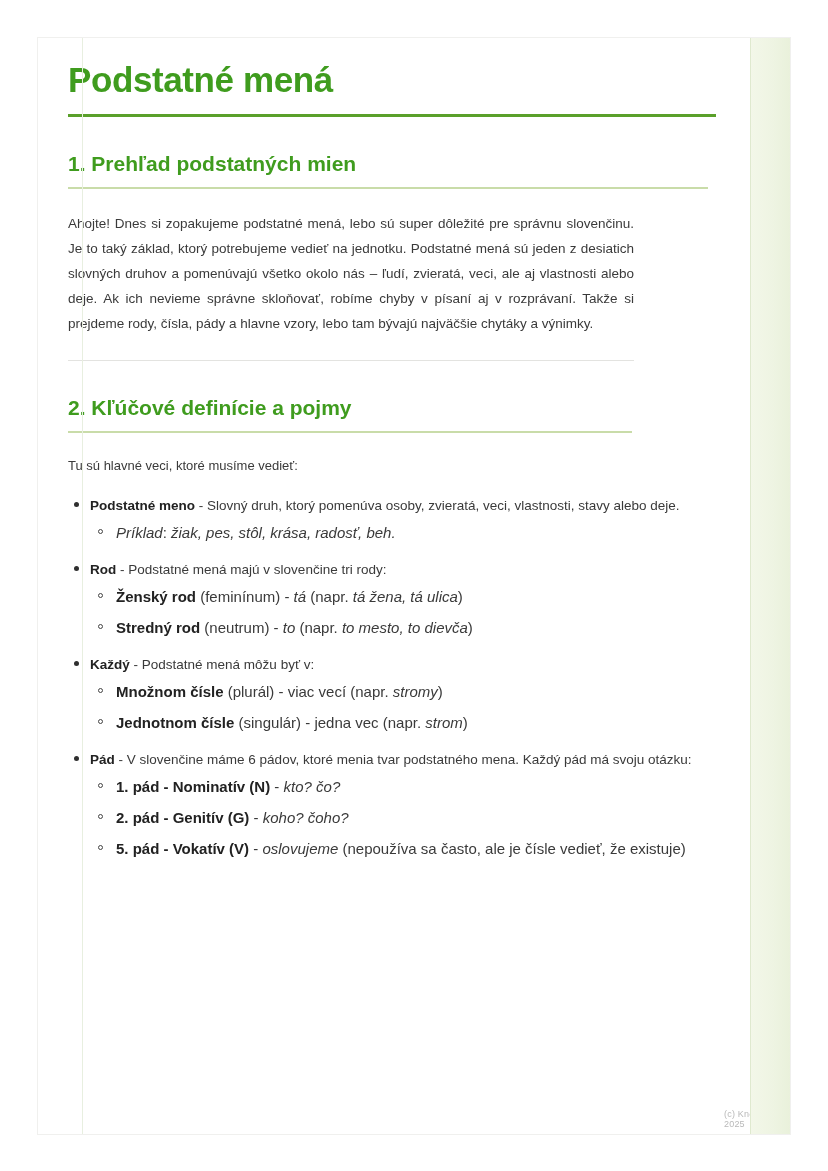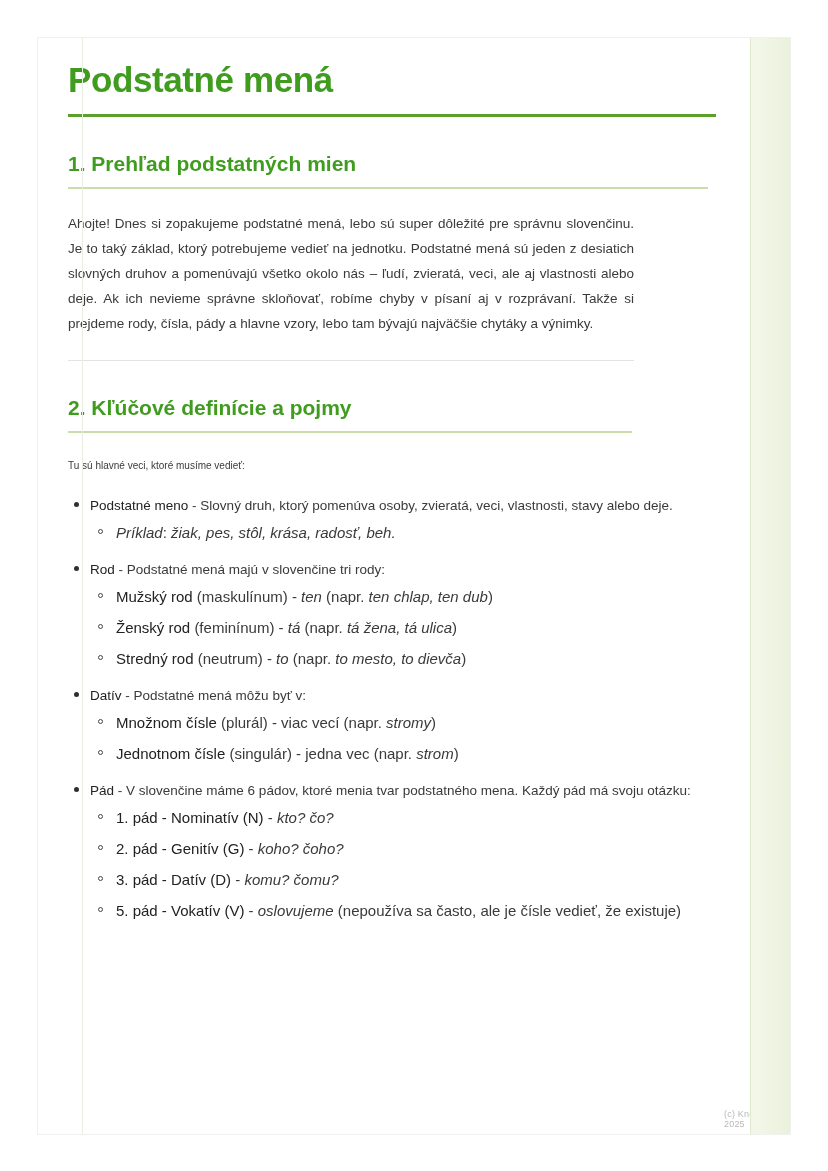--- a/index.html
+++ b/index.html
@@ -100,21 +100,21 @@
 
   p.para {
     font-size: 13.5px;
     line-height: 25px;
     color: #3a3a3a;
     margin: 0 0 18px 0;
     text-align: justify;
     width: 566px;
   }
   p.lead {
-    font-size: 10px;
+    font-size: 13px;
     line-height: 22px;
     color: #3a3a3a;
     margin: 0 0 18px 0;
   }
 
   .divider {
     height: 1px;
     background: #e3e3e0;
     width: 566px;
     margin: 24px 0 34px 0;
@@ -159,21 +159,21 @@
     position: absolute;
     left: 8px;
     top: 7px;
     width: 5px;
     height: 5px;
     border-radius: 50%;
     border: 1px solid #444444;
     box-sizing: border-box;
     background: transparent;
   }
-  b { font-weight: normal; color: #222222; }
+  b { font-weight: bold; color: #222222; }
   i { font-style: italic; }
 
   .watermark {
     position: absolute;
     left: 686px;
     top: 1071px;
     font-size: 9px;
     color: #b9b9b9;
     letter-spacing: 0.2px;
   }
@@ -215,48 +215,40 @@
         </li>
 
         <li>
           <span class="bullet"></span>
           <b>Rod</b>
           <span>-</span>
           <span>Podstatné mená majú v slovenčine tri rody:</span>
           <ul class="l2">
             <li>
               <span class="bullet-hollow"></span>
-              <b>Mužský rod</b>
-              <span>(maskulínum) -</span>
-              <i>ten</i>
-              <span>(napr.</span>
-              <i>ten chlap, ten dub</i><span>)</span>
-            </li>
-            <li>
-              <span class="bullet-hollow"></span>
               <b>Ženský rod</b>
               <span>(feminínum) -</span>
               <i>tá</i>
               <span>(napr.</span>
               <i>tá žena, tá ulica</i><span>)</span>
             </li>
             <li>
               <span class="bullet-hollow"></span>
               <b>Stredný rod</b>
               <span>(neutrum) -</span>
               <i>to</i>
               <span>(napr.</span>
               <i>to mesto, to dievča</i><span>)</span>
             </li>
           </ul>
         </li>
 
         <li>
           <span class="bullet"></span>
-          <b>Datív</b>
+          <b>Každý</b>
           <span>-</span>
           <span>Podstatné mená môžu byť v:</span>
           <ul class="l2">
             <li>
               <span class="bullet-hollow"></span>
               <b>Množnom čísle</b>
               <span>(plurál) - viac vecí (napr.</span>
               <i>stromy</i><span>)</span>
             </li>
             <li>
@@ -281,26 +273,20 @@
               <i>kto? čo?</i>
             </li>
             <li>
               <span class="bullet-hollow"></span>
               <b>2. pád - Genitív (G)</b>
               <span>-</span>
               <i>koho? čoho?</i>
             </li>
             <li>
               <span class="bullet-hollow"></span>
-              <b>3. pád - Datív (D)</b>
-              <span>-</span>
-              <i>komu? čomu?</i>
-            </li>
-            <li>
-              <span class="bullet-hollow"></span>
               <b>5. pád - Vokatív (V)</b>
               <span>-</span>
               <i>oslovujeme</i>
               <span>(nepoužíva sa často, ale je čísle vedieť, že existuje)</span>
             </li>
           </ul>
         </li>
 
       </ul>
     </div>

